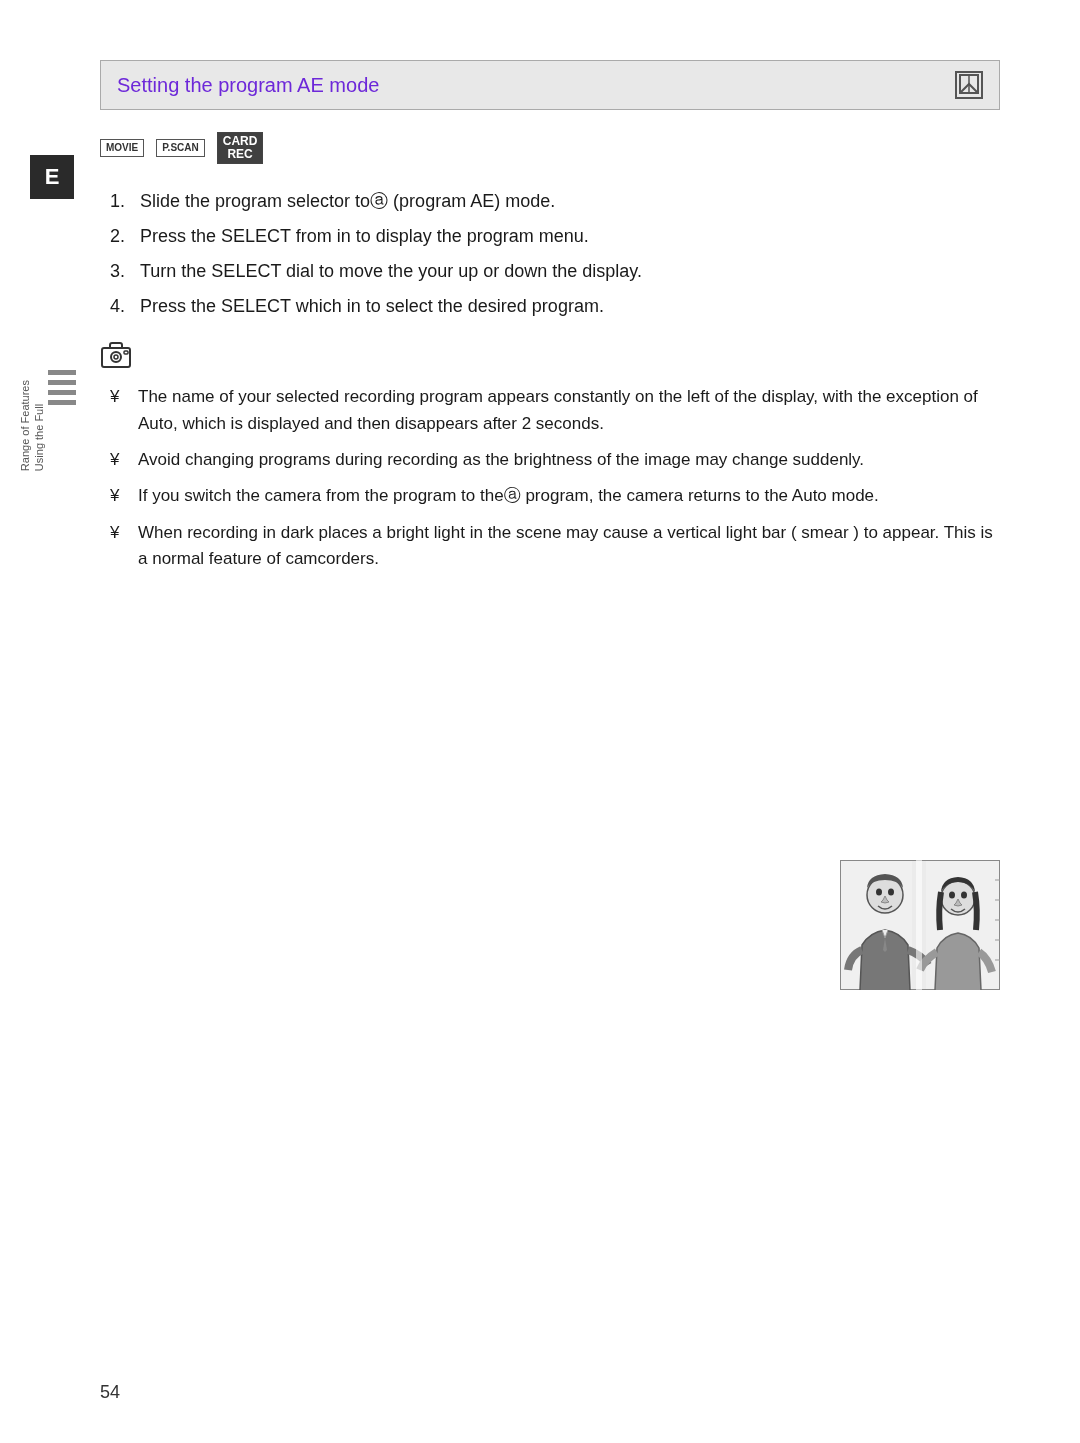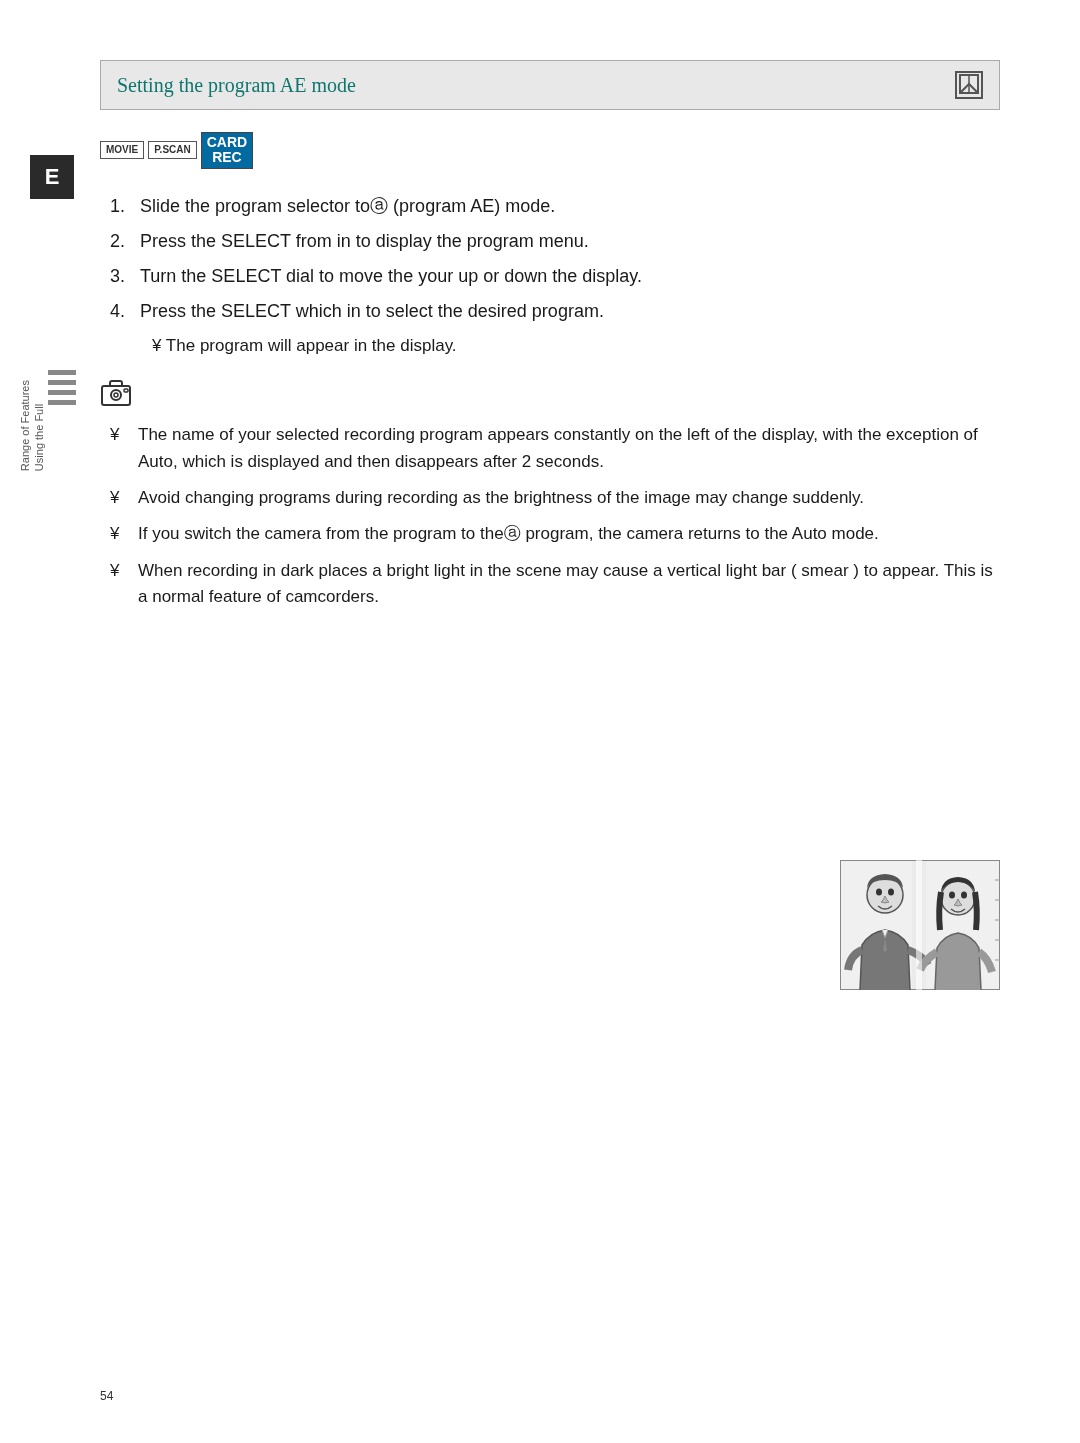--- a/index.html
+++ b/index.html
@@ -71,60 +71,59 @@
       align-items: center;
       justify-content: space-between;
       background: #e8e8e8;
       border: 1px solid #aaa;
       padding: 10px 16px;
       margin-bottom: 22px;
     }
     .header-title {
       font-size: 20px;
       font-weight: normal;
-      color: #0f766e;
-      font-family: Liberation Serif, serif;
+      color: #6d28d9;
     }
     .header-icon {
       width: 28px;
       height: 28px;
       border: 2px solid #555;
       display: flex;
       align-items: center;
       justify-content: center;
       font-size: 14px;
     }
 
     
     .mode-badges {
       display: flex;
       align-items: center;
-      gap: 4px;
+      gap: 12px;
       margin-bottom: 24px;
     }
     .badge {
       border: 1.5px solid #555;
       padding: 2px 5px;
       font-size: 10px;
       font-weight: bold;
       color: #333;
       line-height: 1.2;
       text-align: center;
     }
     .badge-movie {
       font-size: 10px;
     }
     .badge-pscan {
       font-size: 10px;
       text-align: center;
     }
     .badge-card-rec {
-      font-size: 14px;
+      font-size: 12px;
       line-height: 1.1;
-      background: #0369a1;
+      background: #404040;
       color: #fff;
       border-color: #444;
     }
 
     
     .steps-list {
       margin-bottom: 20px;
       margin-left: 10px;
     }
     .step-item {
@@ -179,21 +178,21 @@
       top: 860px;
       width: 160px;
       height: 130px;
     }
 
     
     .page-number {
       position: absolute;
       bottom: 40px;
       left: 100px;
-      font-size: 12px;
+      font-size: 18px;
       color: #333;
     }
 
     
     .illus-svg {
       width: 160px;
       height: 130px;
     }
   </style>
 </head>
@@ -245,21 +244,20 @@
       <span class="step-text">Press the SELECT from in to display the program menu.</span>
     </div>
     <div class="step-item">
       <span class="step-num">3.</span>
       <span class="step-text">Turn the SELECT dial to move the your up or down the display.</span>
     </div>
     <div class="step-item">
       <span class="step-num">4.</span>
       <span class="step-text">Press the SELECT which in to select the desired program.</span>
     </div>
-    <div class="step-sub">¥  The program will appear in the display.</div>
   </div>
 
   <div class="camera-icon-box">
     <svg width="32" height="30" viewBox="0 0 32 30" fill="none" xmlns="http://www.w3.org/2000/svg">
       <rect x="2" y="8" width="28" height="19" rx="2" stroke="#333" stroke-width="2" fill="none"></rect>
       <path d="M10 8 L10 5 Q10 3 12 3 L20 3 Q22 3 22 5 L22 8" stroke="#333" stroke-width="2" fill="none"></path>
       <circle cx="16" cy="17" r="5" stroke="#333" stroke-width="2" fill="none"></circle>
       <circle cx="16" cy="17" r="2" stroke="#333" stroke-width="1.5" fill="none"></circle>
       <rect x="24" y="11" width="4" height="3" rx="1" stroke="#333" stroke-width="1.5" fill="none"></rect>
     </svg>

